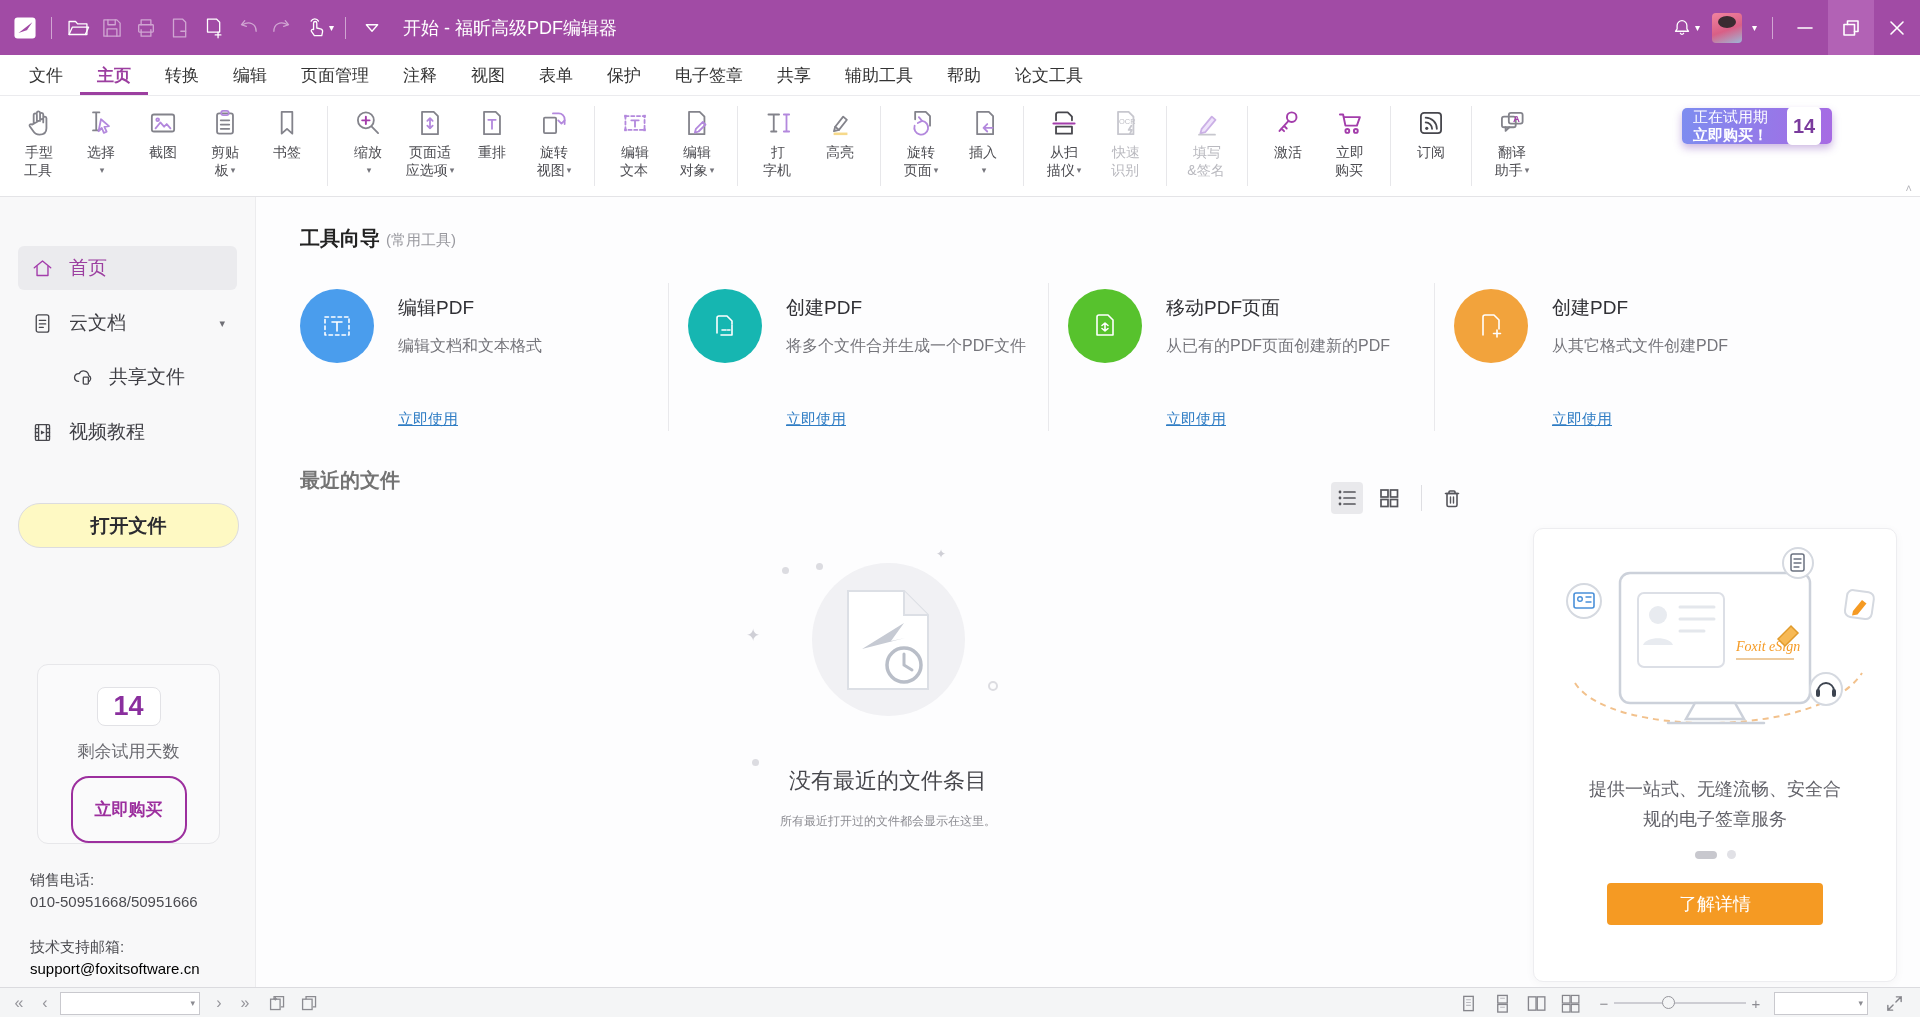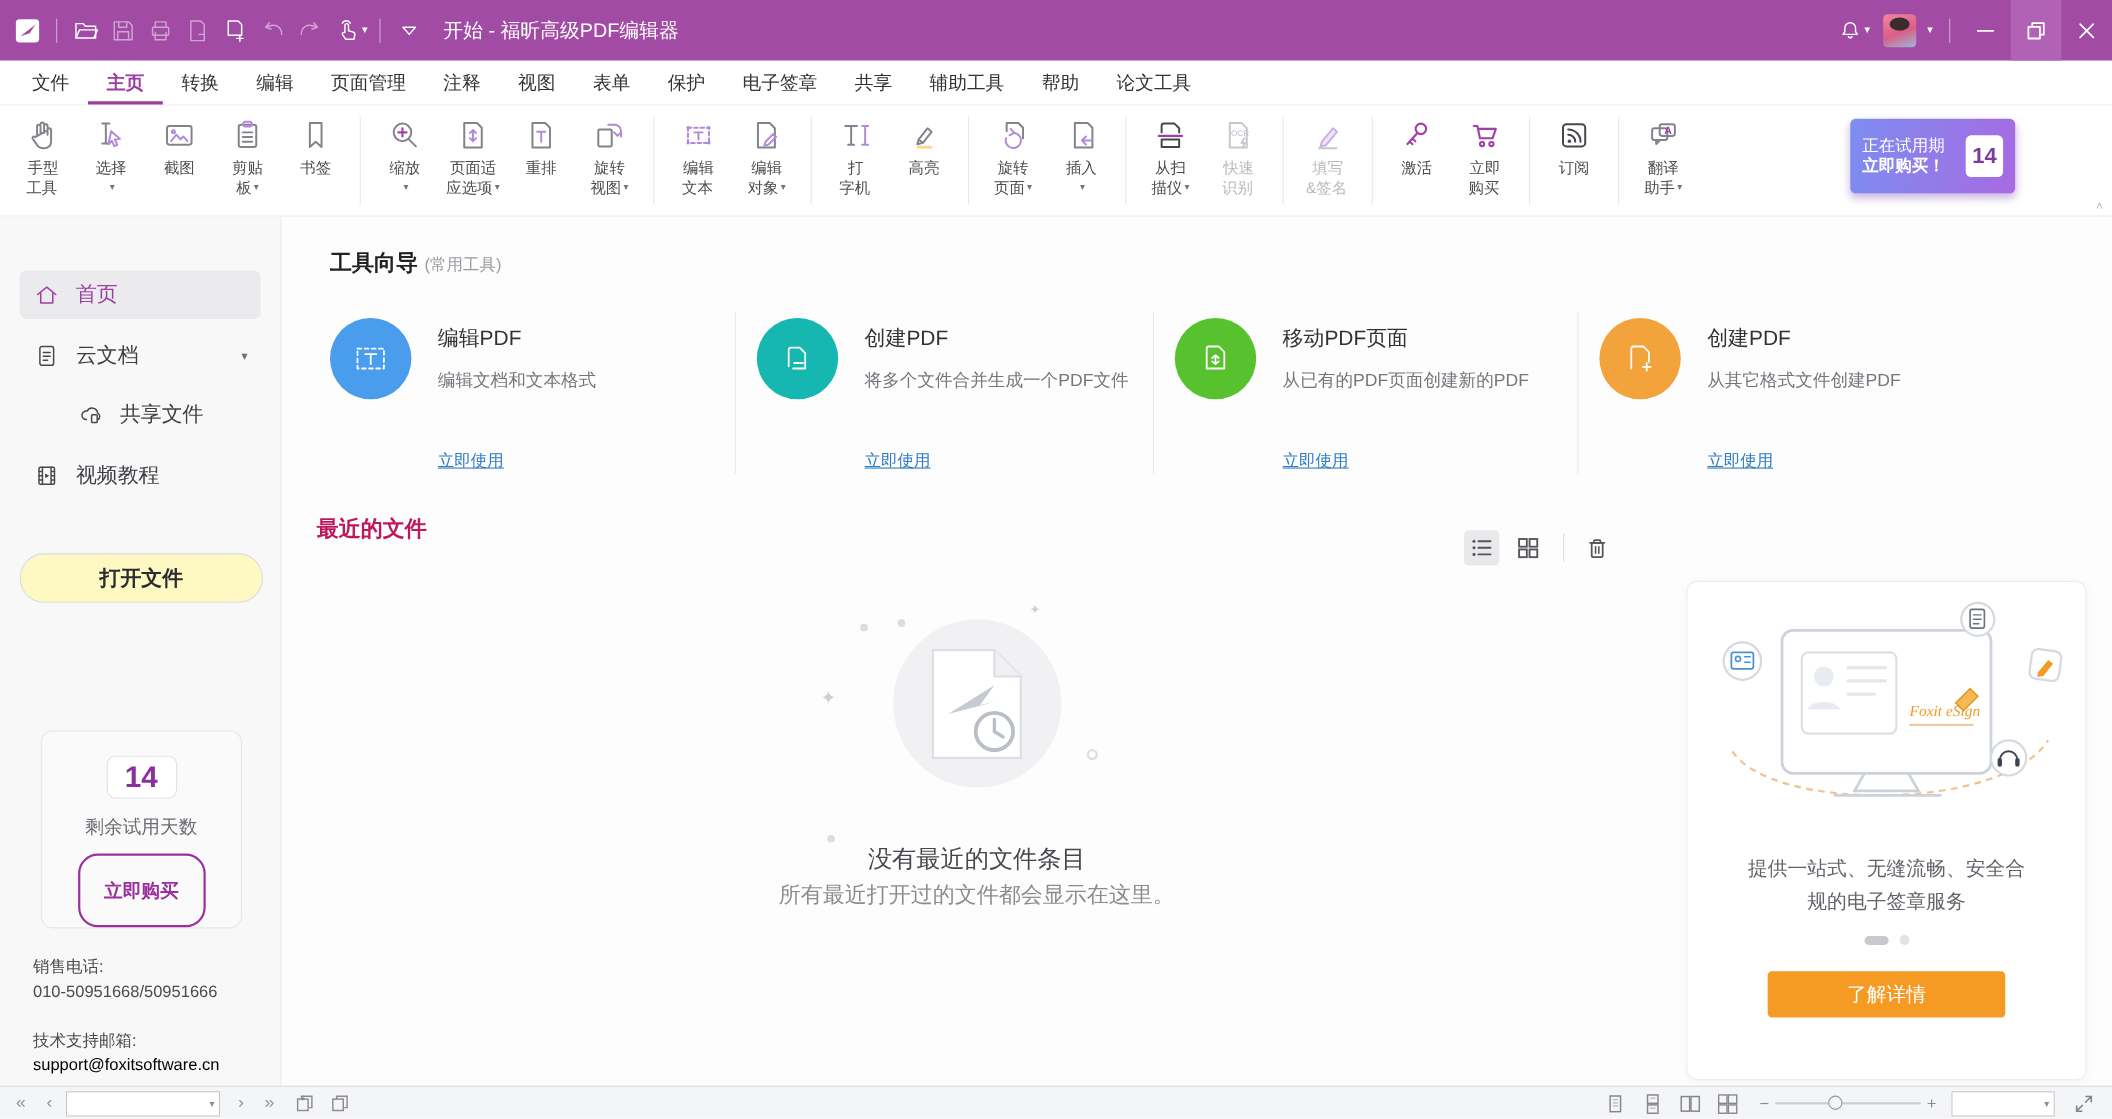--- a/index.html
+++ b/index.html
@@ -43,21 +43,21 @@
   .toolbar{height:101px;background:#fff;border-bottom:1px solid #e4e4e7;display:flex;align-items:flex-start;
            padding:7px 0 0 8px;position:relative;box-sizing:border-box}
   .tbtn{min-width:52px;padding:0 5px;display:flex;flex-direction:column;align-items:center}
   .ticon{height:40px;display:flex;align-items:center}
   .ticon svg{width:34px;height:34px}
   .tlbl{font-size:14px;line-height:18px;color:#4d4d52;white-space:nowrap;display:flex;}
   .tbtn.dim .tlbl{color:#b9b9bf}
   .tcaret{font-size:9px;color:#75757c;margin-left:2px}
   .tdiv{width:1px;background:#e7e7ea;height:80px;margin:3px 9px 0}
   .scroll-hint{position:absolute;right:8px;bottom:2px;color:#b4b4ba;font-size:11px}
-  .trial-badge{position:absolute;right:88px;top:12px;width:150px;height:68px;border-radius:5px;
+  .trial-badge{position:absolute;right:88px;top:12px;width:150px;height:36px;border-radius:5px;
                background:linear-gradient(100deg,#7d8df0 0%,#a76ae3 100%);box-shadow:0 4px 8px rgba(122,68,180,.4);
                display:flex;align-items:center;padding:0 11px;box-sizing:border-box;color:#fff}
   .trial-badge .txt{font-size:15px;line-height:18px}
   .trial-badge .txt .b{font-weight:bold}
   .trial-badge .days{margin-left:auto;background:#fff;color:#7a3b9d;font-weight:bold;border-radius:5px;
                      width:34px;height:38px;display:flex;align-items:center;justify-content:center;font-size:20px}
 
   
   .content{height:790px;display:flex;background:#fdfdfe;position:relative}
   .sidebar{flex:0 0 255px;background:#f8f8f9;border-right:1px solid #ececee;position:relative}
@@ -88,31 +88,31 @@
   .ccol.b{border-left:1px solid #e9e9ec;padding-left:19px}
   .card{display:flex;gap:24px;height:148px}
   .icircle{width:74px;height:74px;border-radius:50%;flex:0 0 74px;margin-top:6px;
            display:flex;align-items:center;justify-content:center}
   .icircle svg{width:40px;height:40px}
   .ctext{display:flex;flex-direction:column}
   .ctitle{font-size:19px;color:#303035;margin-top:12px}
   .cdesc{font-size:16px;color:#75757b;margin-top:15px}
   .clink{margin-top:auto;margin-bottom:2px;font-size:15px;color:#2e7cc4;text-decoration:underline}
 
-  .recent-title{position:absolute;left:32px;top:270px;font-size:20px;font-weight:bold;color:#be185d}
+  .recent-title{position:absolute;left:44px;top:270px;font-size:20px;font-weight:bold;color:#737373}
   .view-icons{position:absolute;left:1075px;top:285px;display:flex;align-items:center}
   .vbtn{width:32px;height:32px;display:flex;align-items:center;justify-content:center;border-radius:4px;margin-right:10px}
   .vbtn svg{width:22px;height:22px}
   .vbtn.active{background:#e9e9ec}
   .vsep2{width:1px;height:26px;background:#dedee2;margin:0 14px 0 6px}
 
   .empty{position:absolute;left:44px;top:366px;width:1176px;display:flex;flex-direction:column;align-items:center}
   .ecircle{width:153px;height:153px;border-radius:50%;background:#f1f1f4;display:flex;align-items:center;justify-content:center;position:relative}
   .etitle{margin-top:50px;font-size:22px;color:#47474c}
-  .esub{margin-top:4px;font-size:20px;color:#8b8b91}
+  .esub{margin-top:17px;font-size:12px;color:#8b8b91}
   .spark{position:absolute}
   .dotf{width:7px;height:7px;border-radius:50%;background:#dcdce1}
   .doto{width:10px;height:10px;border-radius:50%;border:2px solid #dcdce1;box-sizing:border-box;background:transparent}
   .dia{color:#cfcfd6}
 
   .promo{position:absolute;left:1277px;top:331px;width:362px;height:452px;background:#fff;border:1px solid #ededf0;
          border-radius:10px;box-shadow:0 2px 10px rgba(40,40,60,.04);display:flex;flex-direction:column;align-items:center}
   .promo .ill{margin-top:14px}
   .promo .ptxt{margin-top:6px;font-size:18px;line-height:30px;color:#63636a;text-align:center}
   .promo .dots{margin-top:16px;display:flex;align-items:center;gap:10px}

